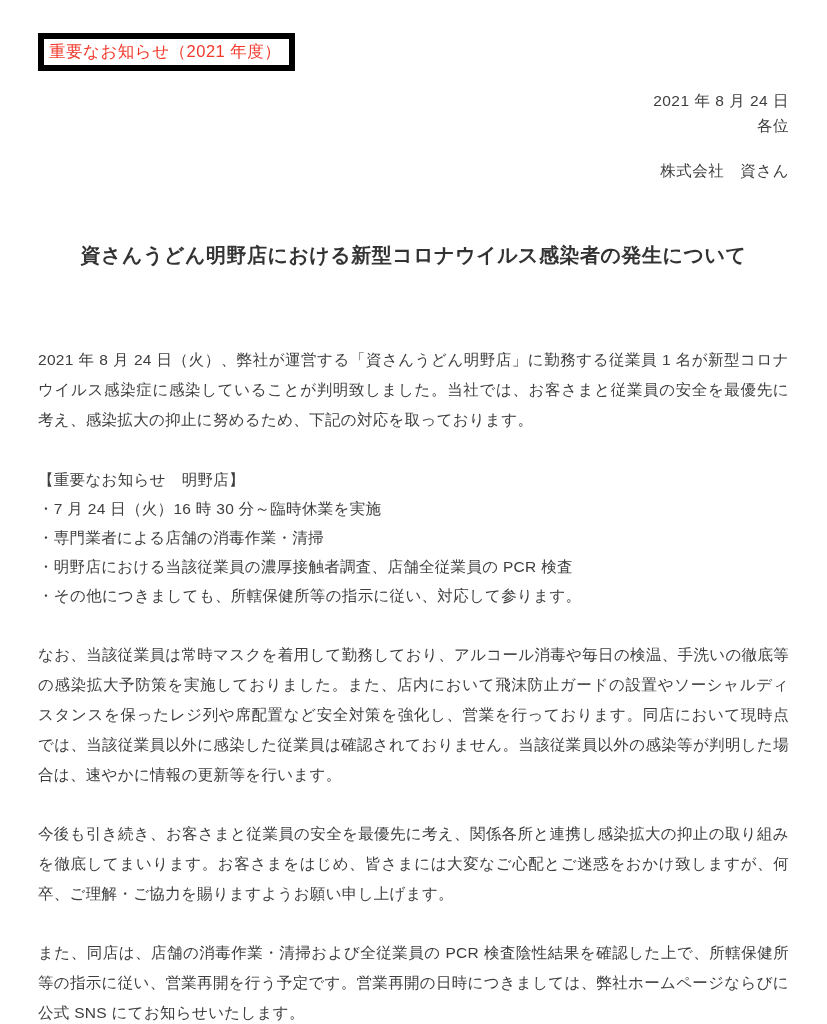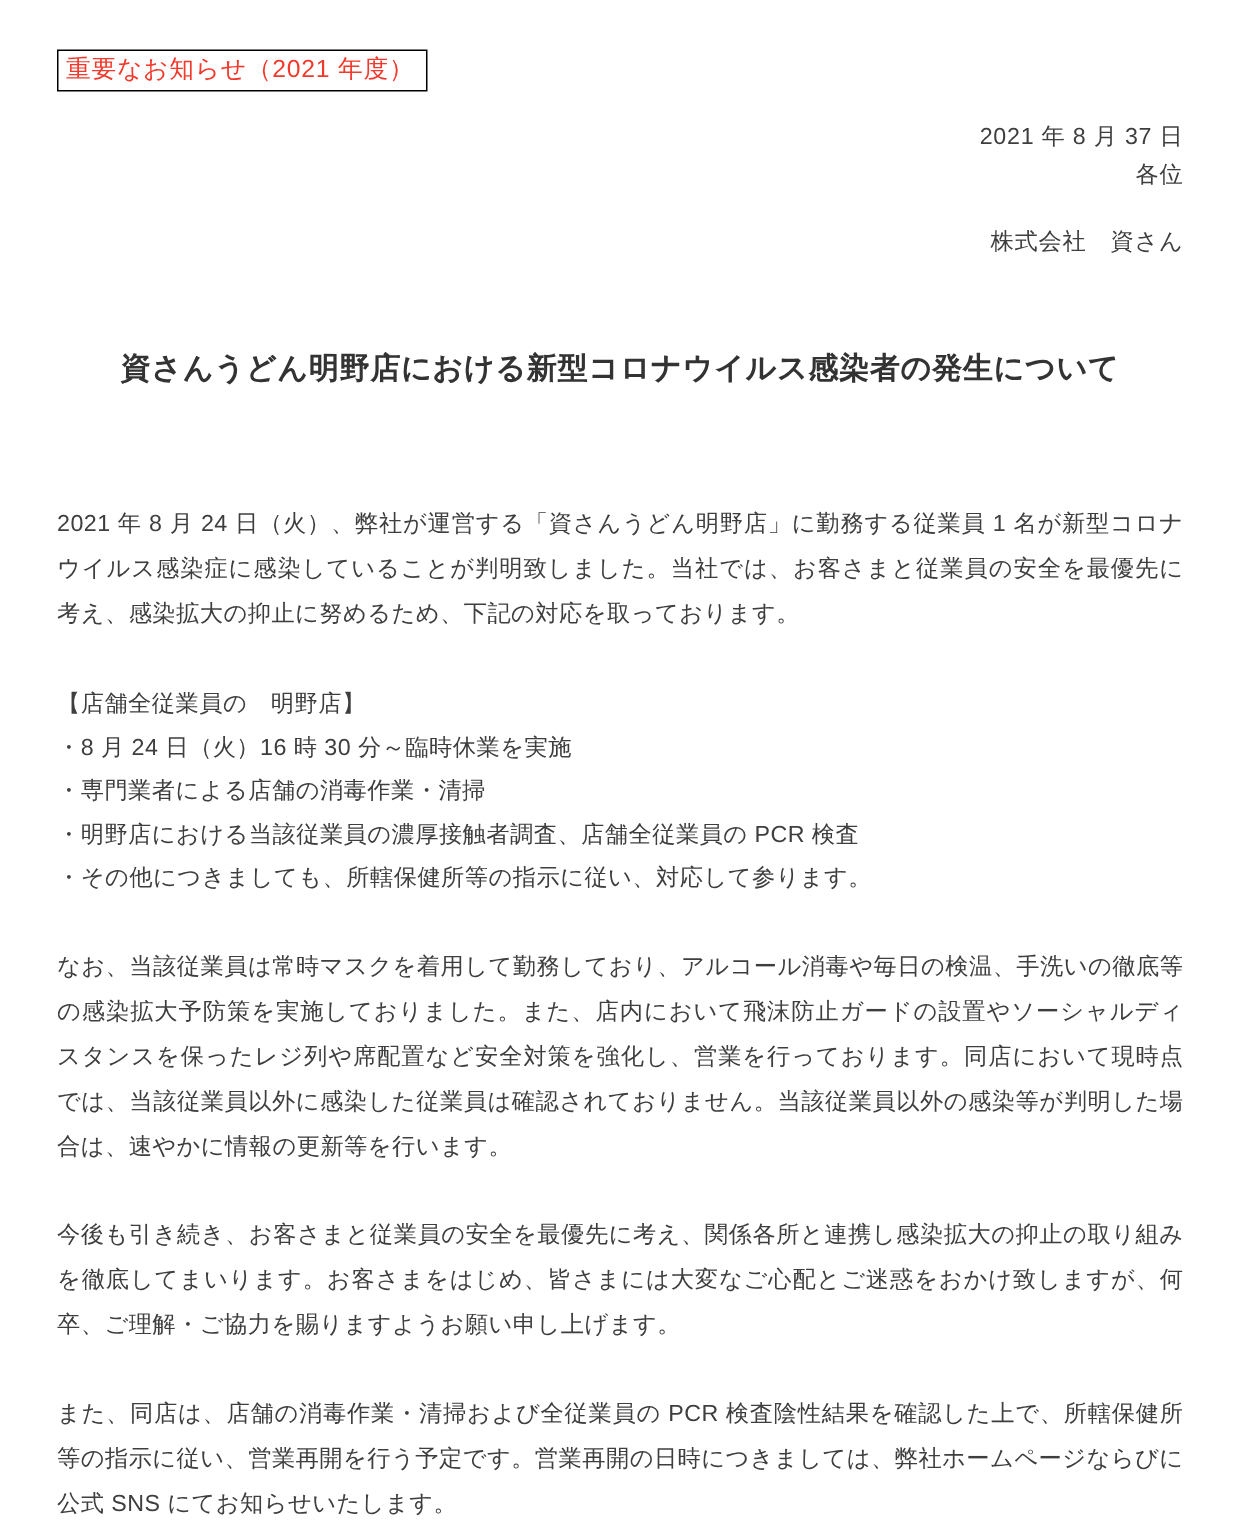--- a/index.html
+++ b/index.html
@@ -9,21 +9,21 @@
     height: 1024px;
     margin: 0 auto;
     background: #ffffff;
     box-sizing: border-box;
     padding: 33px 38px 0 38px;
     font-family: "Liberation Sans", "DejaVu Sans", sans-serif;
     color: #3e3e3e;
   }
   .banner {
     display: inline-block;
-    border: 1px solid #000000;
+    border: 6px solid #000000;
     color: #f2392c;
     font-size: 16.5px;
     line-height: 1.3;
     padding: 2px 8px 3px 5px;
     letter-spacing: 0.5px;
   }
   .date-line {
     text-align: right;
     font-size: 15.5px;
     margin-top: 20px;
@@ -85,34 +85,34 @@
     letter-spacing: 4px;
   }
 </style>
 </head>
 <body>
 
 <div class="page">
 
   <div class="banner">重要なお知らせ（2021 年度）</div>
 
-  <div class="date-line">2021 年 8 月 37 日</div>
+  <div class="date-line">2021 年 8 月 24 日</div>
 
   <div class="addressee">各位</div>
 
   <div class="company">株式会社　資さん</div>
 
   <h1 class="doc-title">資さんうどん明野店における新型コロナウイルス感染者の発生について</h1>
 
   <p class="para para-1">2021 年 8 月 24 日（火）、弊社が運営する「資さんうどん明野店」に勤務する従業員 1 名が新型コロナウイルス感染症に感染していることが判明致しました。当社では、お客さまと従業員の安全を最優先に考え、感染拡大の抑止に努めるため、下記の対応を取っております。</p>
 
   <div class="notice-list">
-    <p class="list-heading">【店舗全従業員の　明野店】</p>
+    <p class="list-heading">【重要なお知らせ　明野店】</p>
     <ul>
-      <li>・8 月 24 日（火）16 時 30 分～臨時休業を実施</li>
+      <li>・7 月 24 日（火）16 時 30 分～臨時休業を実施</li>
       <li>・専門業者による店舗の消毒作業・清掃</li>
       <li>・明野店における当該従業員の濃厚接触者調査、店舗全従業員の PCR 検査</li>
       <li>・その他につきましても、所轄保健所等の指示に従い、対応して参ります。</li>
     </ul>
   </div>
 
   <p class="para para-2">なお、当該従業員は常時マスクを着用して勤務しており、アルコール消毒や毎日の検温、手洗いの徹底等の感染拡大予防策を実施しておりました。また、店内において飛沫防止ガードの設置やソーシャルディスタンスを保ったレジ列や席配置など安全対策を強化し、営業を行っております。同店において現時点では、当該従業員以外に感染した従業員は確認されておりません。当該従業員以外の感染等が判明した場合は、速やかに情報の更新等を行います。</p>
 
   <p class="para para-3">今後も引き続き、お客さまと従業員の安全を最優先に考え、関係各所と連携し感染拡大の抑止の取り組みを徹底してまいります。お客さまをはじめ、皆さまには大変なご心配とご迷惑をおかけ致しますが、何卒、ご理解・ご協力を賜りますようお願い申し上げます。</p>
 

